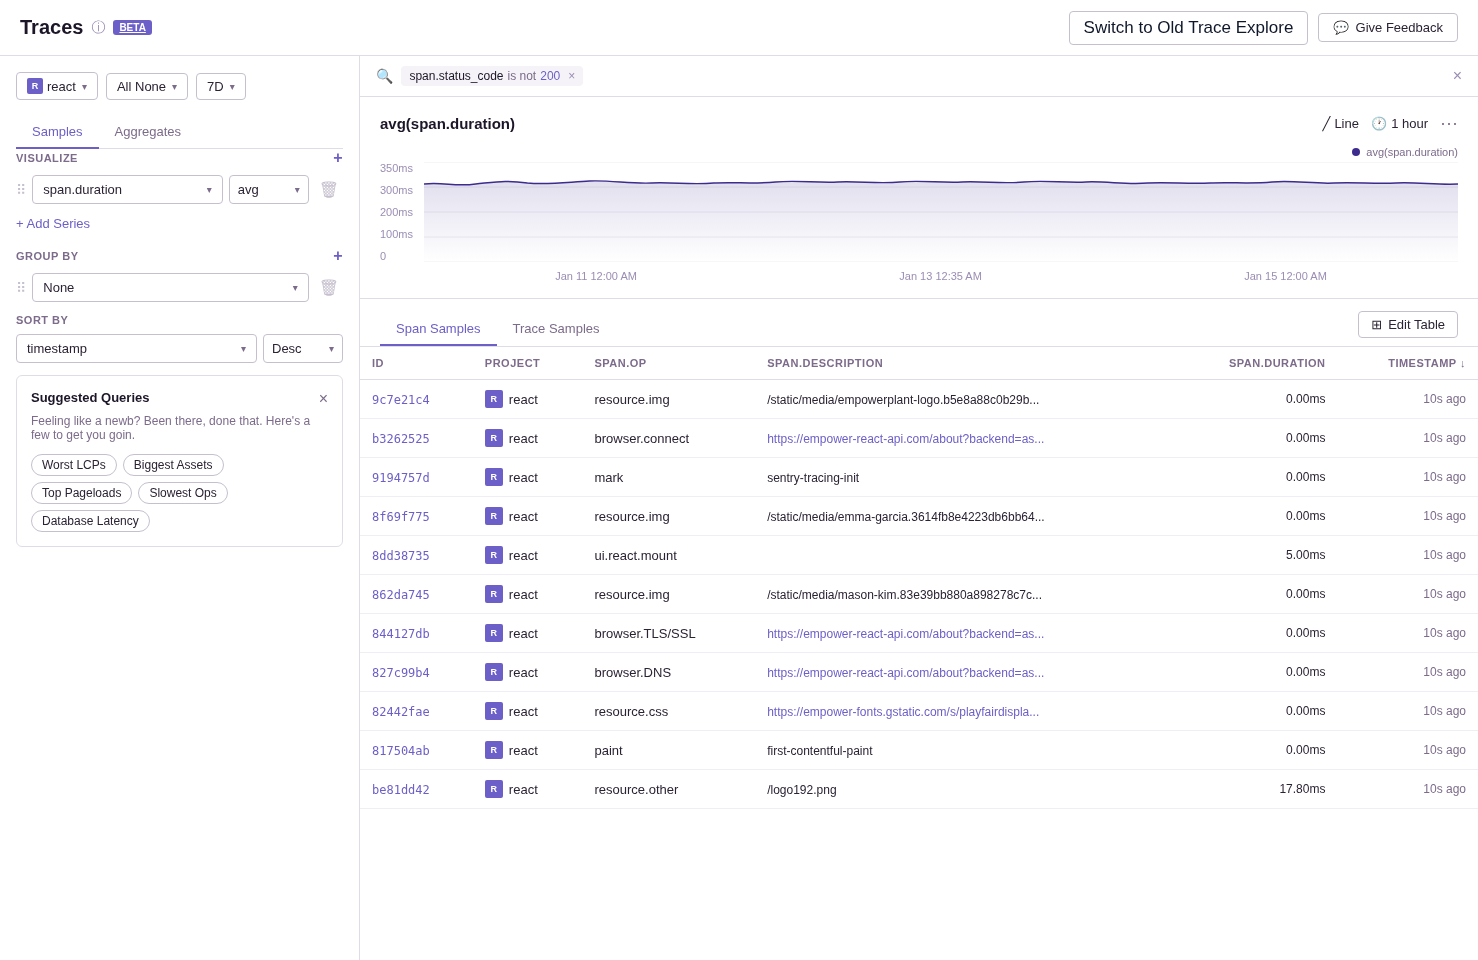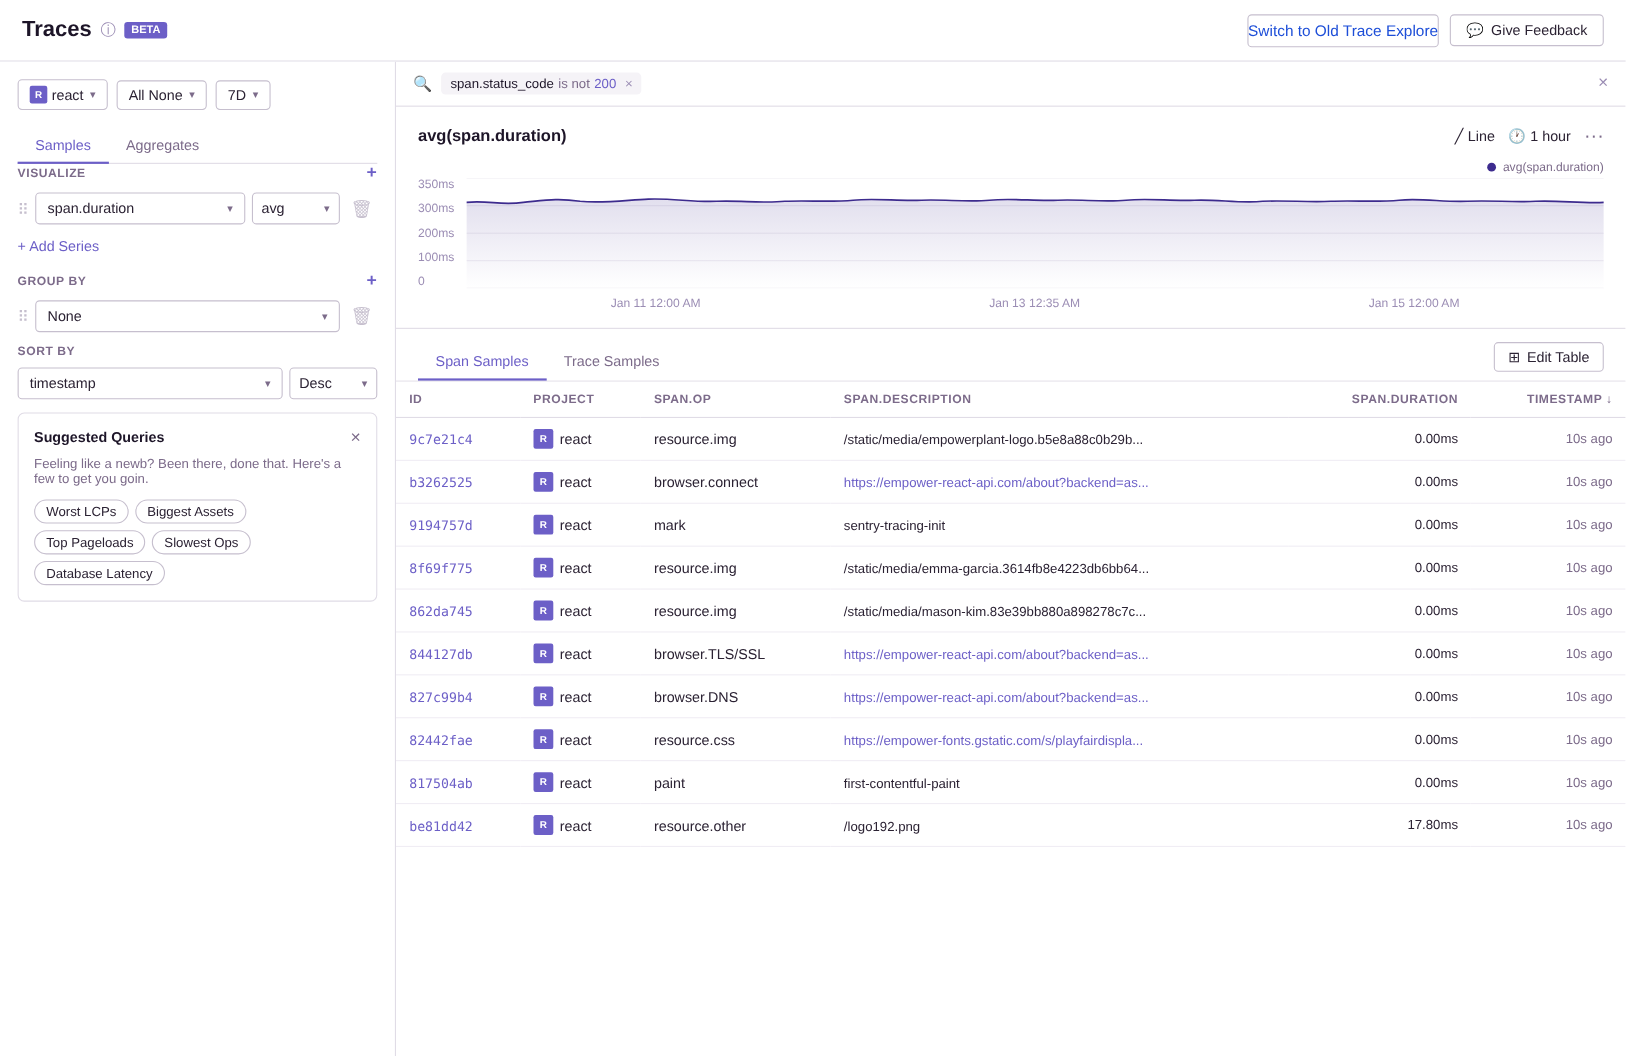--- a/index.html
+++ b/index.html
@@ -8,26 +8,26 @@
     
     .header {
       display: flex; align-items: center; justify-content: space-between;
       padding: 10px 20px; border-bottom: 1px solid #e0dce6; height: 56px;
     }
     .header-left { display: flex; align-items: center; gap: 8px; }
     .header-title { font-size: 20px; font-weight: 600; color: #1d1528; }
     .header-icon { color: #9b8db4; font-size: 14px; cursor: pointer; }
     .beta-badge {
       background: #6c5fc7; color: #fff; font-size: 10px; font-weight: 600;
-      padding: 2px 6px; border-radius: 3px; text-transform: uppercase;
+      padding: 2px 6px; border-radius: 3px; text-transform: uppercase; text-decoration: underline;
     }
     .header-right { display: flex; gap: 10px; align-items: center; }
     .btn-secondary {
-      border: 1px solid #c6bfce; background: #fff; color: #1d4ed8;
-      padding: 6px 0; border-radius: 4px; cursor: pointer; font-size: 14px;
+      border: 1px solid #c6bfce; background: #fff; color: #0f172a;
+      padding: 6px 14px; border-radius: 4px; cursor: pointer; font-size: 17px;
     }
     .btn-feedback {
       display: flex; align-items: center; gap: 6px;
       border: 1px solid #c6bfce; background: #fff; color: #2b2233;
       padding: 6px 14px; border-radius: 4px; cursor: pointer; font-size: 13px;
     }
 
     
     .main { display: flex; height: calc(100vh - 56px); overflow: hidden; }
 
@@ -482,20 +482,37 @@
     </td>
     <td>resource.img</td>
     <td>
       <span class="desc-text">/static/media/emma-garcia.3614fb8e4223db6bb64...</span>
     </td>
     <td class="duration-cell">0.00ms</td>
     <td class="timestamp-cell">10s ago</td>
   </tr>
             <tr>
     <td>
+      <a class="id-link" href="#">8dd38735</a>
+    </td>
+    <td>
+      <div class="project-cell">
+        <span class="proj-icon">R</span>
+        <span>react</span>
+      </div>
+    </td>
+    <td>ui.react.mount</td>
+    <td>
+      <span class="desc-text"><nav>
+    </nav></span></td>
+    <td class="duration-cell">5.00ms</td>
+    <td class="timestamp-cell">10s ago</td>
+  </tr>
+            <tr>
+    <td>
       <a class="id-link" href="#">862da745</a>
     </td>
     <td>
       <div class="project-cell">
         <span class="proj-icon">R</span>
         <span>react</span>
       </div>
     </td>
     <td>resource.img</td>
     <td>

